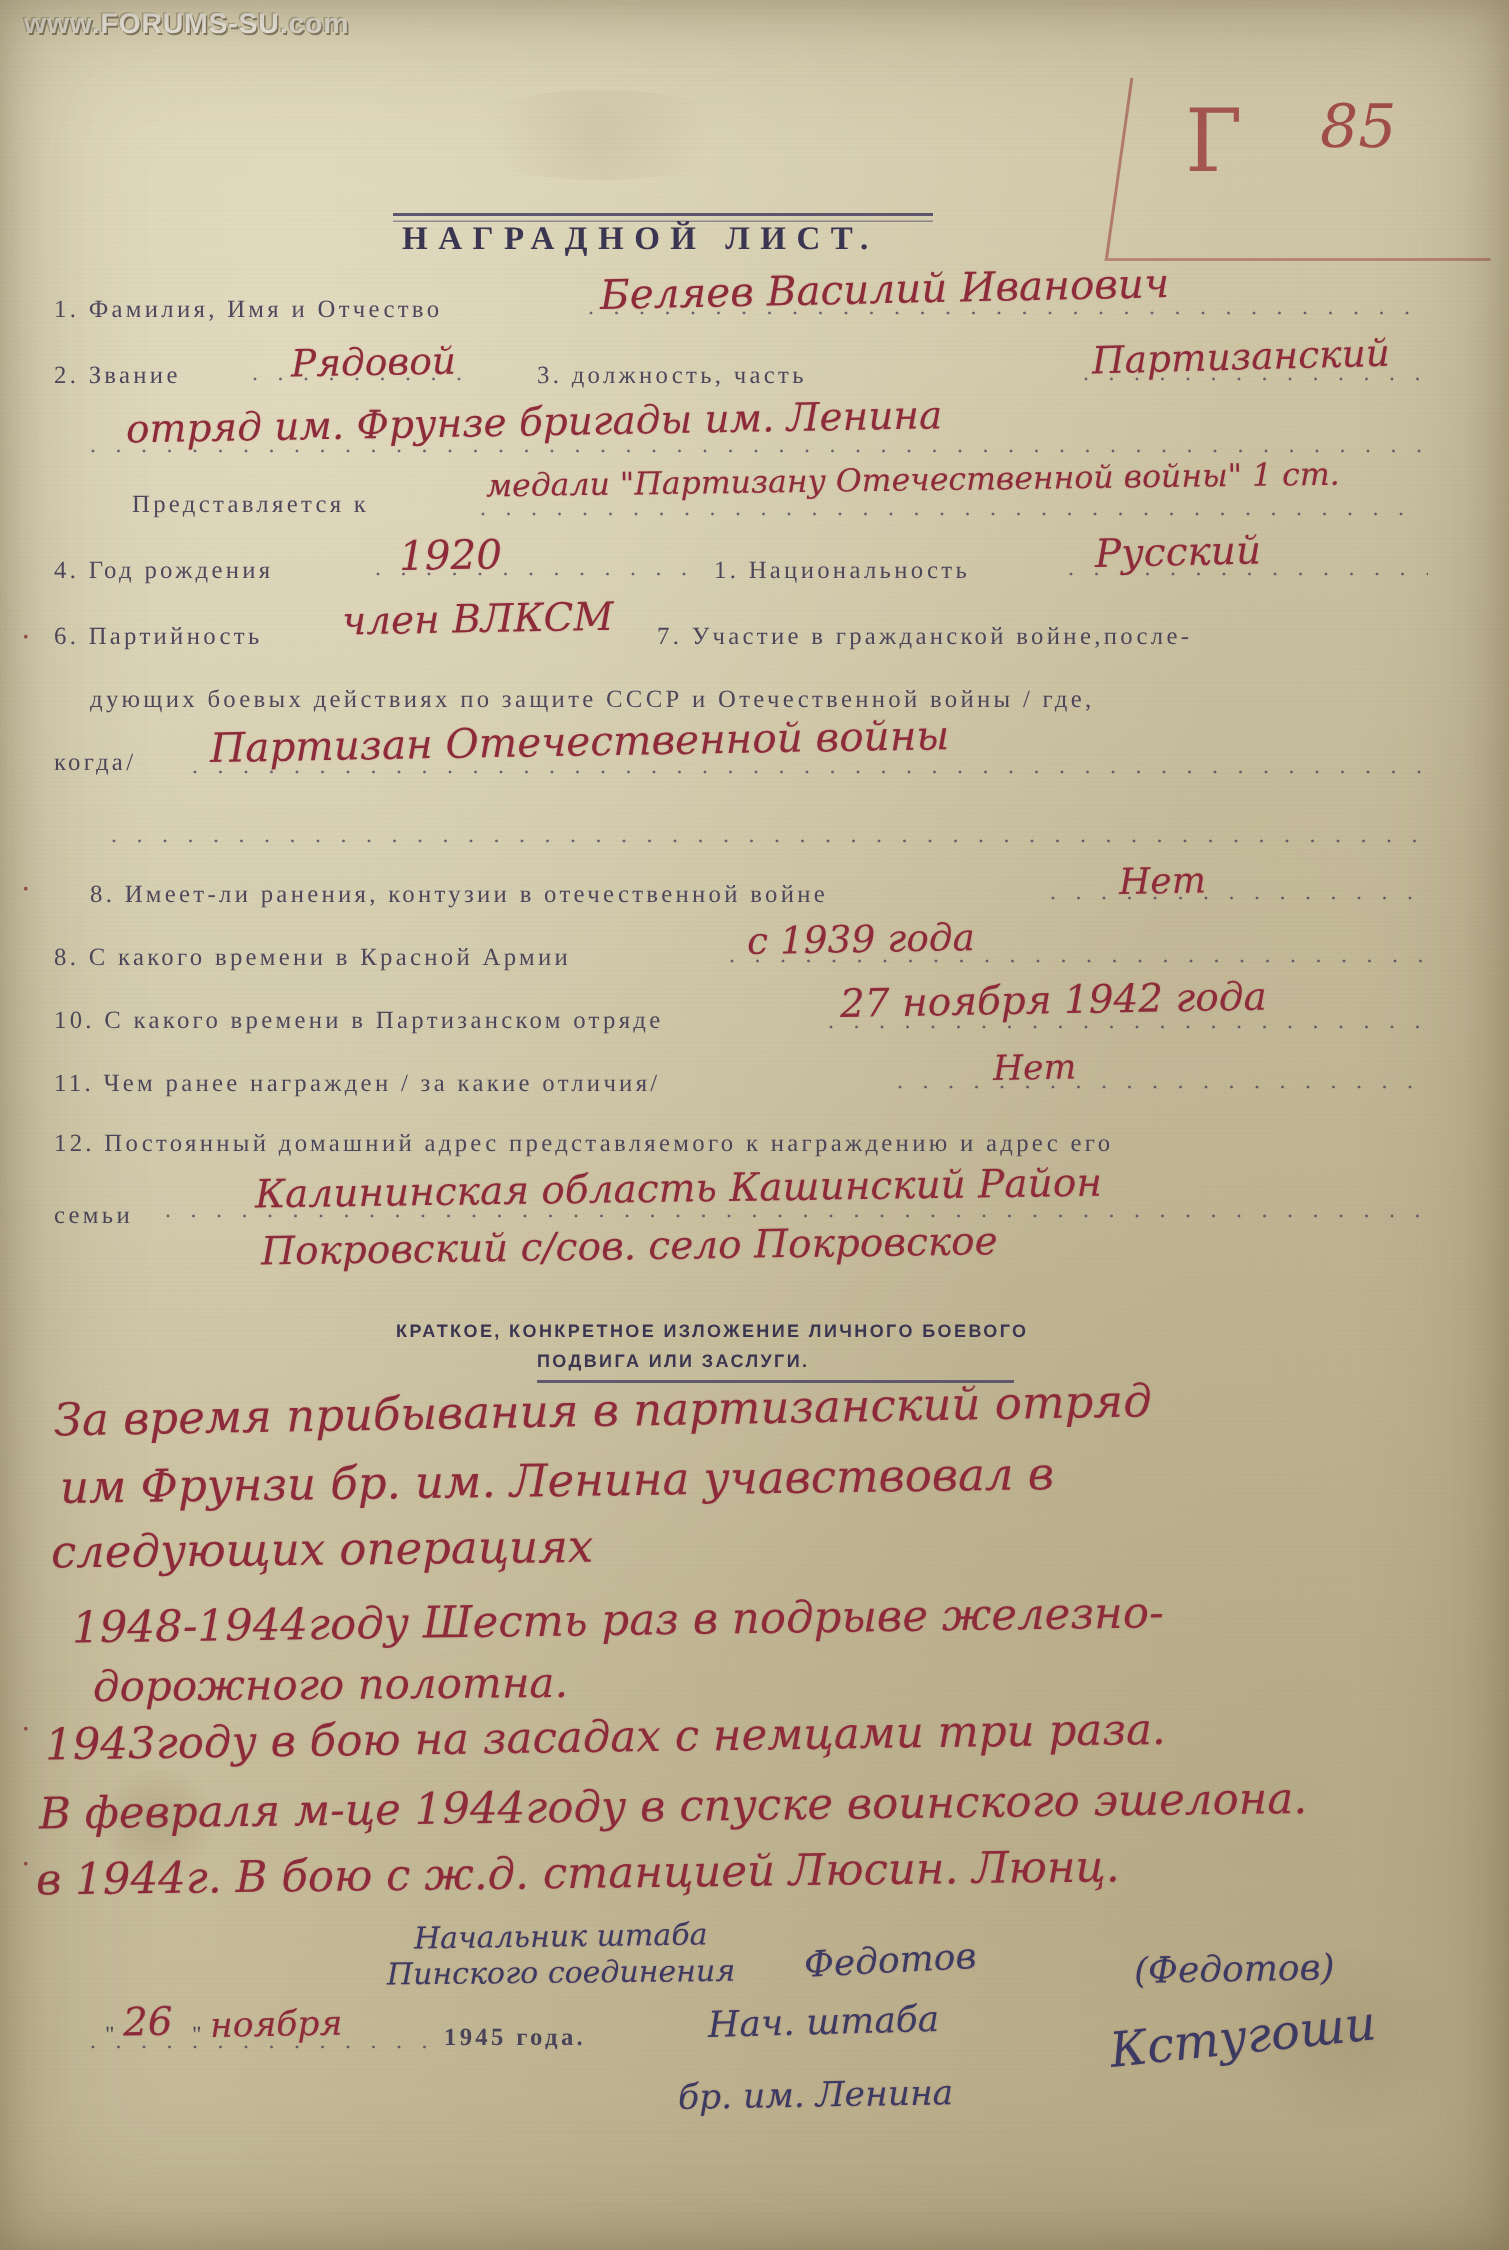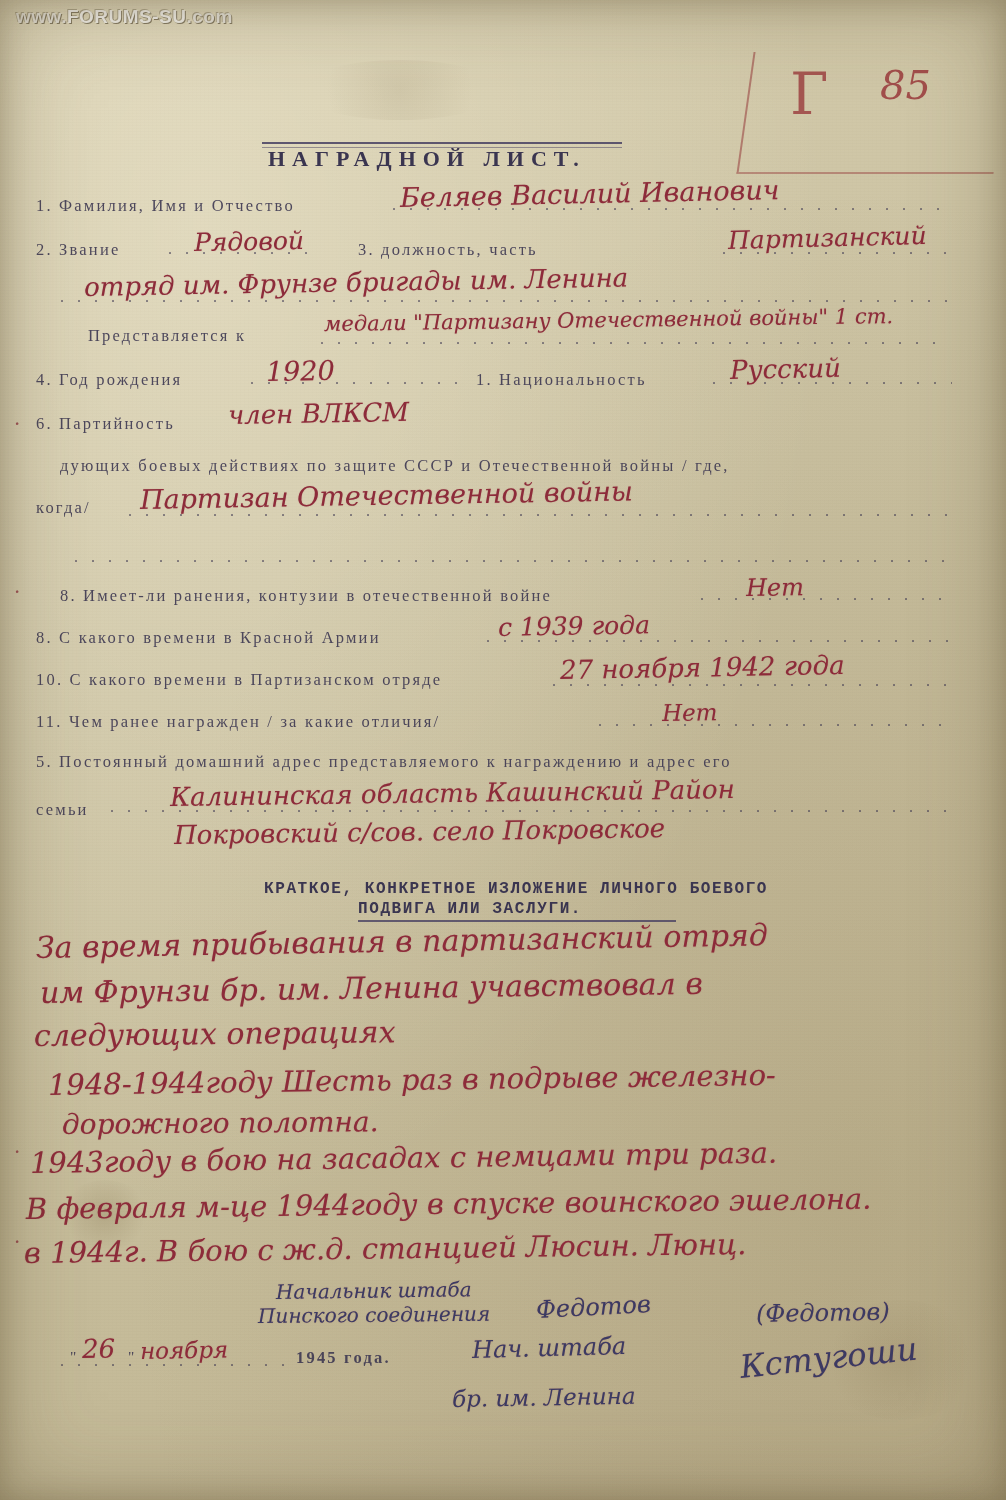--- a/index.html
+++ b/index.html
@@ -72,23 +72,23 @@
     position: absolute;
     left: 262px; top: 142px;
     width: 360px; height: 2px;
     background: #474062;
     opacity: 0.85;
   }
   .title-rule.second { top: 147px; height: 1px; opacity: 0.5; }
 
   .section-head {
     position: absolute;
-    font-family: Liberation Mono, monospace;
+    font-family: Liberation Sans, sans-serif;
     font-weight: bold;
-    font-size: 16px;
+    font-size: 12px;
     letter-spacing: 1.6px;
     color: #3a3550;
     white-space: nowrap;
   }
   .section-rule {
     position: absolute;
     height: 2px;
     background: #474062;
     opacity: 0.8;
   }
@@ -203,20 +203,21 @@
   <div class="dots" style="left:250px; top:370px; width:210px;">. . . . . . . . . . . . . . . .</div>
   <div class="hand" style="left:266px; top:356px; font-size:27px; transform: rotate(-1deg);">1920</div>
 
   <div class="typed" style="left:476px; top:370px;">1. Национальность</div>
   <div class="dots" style="left:712px; top:370px; width:240px;">. . . . . . . . . . . . . . . .</div>
   <div class="hand" style="left:730px; top:355px; font-size:26px; transform: rotate(-1.2deg);">Русский</div>
 
   <div class="left-mark" style="top:412px;">·</div>
   <div class="typed" style="left:36px; top:414px;">6. Партийность</div>
   <div class="hand" style="left:228px; top:400px; font-size:26px; transform: rotate(-1deg);">член ВЛКСМ</div>
+  <div class="typed" style="left:438px; top:414px;">7. Участие в гражданской войне,после-</div>
   <div class="typed" style="left:60px; top:456px;">дующих боевых действиях по защите СССР и Отечественной войны / где,</div>
   <div class="typed" style="left:36px; top:498px;">когда/</div>
   <div class="dots" style="left:128px; top:502px; width:824px;">. . . . . . . . . . . . . . . . . . . . . . . . . . . . . . . . . . . . . . . . . . . . . . . . . . . .</div>
   <div class="hand" style="left:140px; top:484px; font-size:27px; transform: rotate(-1deg);">Партизан Отечественной войны</div>
   <div class="dots" style="left:74px; top:548px; width:878px;">. . . . . . . . . . . . . . . . . . . . . . . . . . . . . . . . . . . . . . . . . . . . . . . . . . . . . .</div>
 
   <div class="left-mark" style="top:580px;">·</div>
   <div class="typed" style="left:60px; top:586px;text-align:center;">8. Имеет-ли ранения, контузии в отечественной войне</div>
   <div class="dots" style="left:700px; top:586px; width:252px;">. . . . . . . . . . . . . . . . .</div>
   <div class="hand" style="left:746px; top:574px; font-size:24px; transform: rotate(-1deg);">Нет</div>
@@ -226,21 +227,21 @@
   <div class="hand" style="left:498px; top:613px; font-size:25px; transform: rotate(-1deg);">с 1939 года</div>
 
   <div class="typed" style="left:36px; top:670px;">10. С какого времени в Партизанском отряде</div>
   <div class="dots" style="left:552px; top:672px; width:400px;">. . . . . . . . . . . . . . . . . . . . . . . . .</div>
   <div class="hand" style="left:560px; top:655px; font-size:26px; transform: rotate(-1deg);">27 ноября 1942 года</div>
 
   <div class="typed" style="left:36px; top:712px;">11. Чем ранее награжден / за какие отличия/</div>
   <div class="dots" style="left:598px; top:712px; width:354px;">. . . . . . . . . . . . . . . . . . . . . .</div>
   <div class="hand" style="left:662px; top:700px; font-size:23px; transform: rotate(-1deg);">Нет</div>
 
-  <div class="typed" style="left:36px; top:752px;">5. Постоянный домашний адрес представляемого к награждению и адрес его</div>
+  <div class="typed" style="left:36px; top:752px;">12. Постоянный домашний адрес представляемого к награждению и адрес его</div>
   <div class="typed" style="left:36px; top:800px;">семьи</div>
   <div class="dots" style="left:110px; top:798px; width:842px;">. . . . . . . . . . . . . . . . . . . . . . . . . . . . . . . . . . . . . . . . . . . . . . . . . . .</div>
   <div class="hand" style="left:170px; top:782px; font-size:26px; transform: rotate(-0.8deg);">Калининская область Кашинский Район</div>
   <div class="hand" style="left:174px; top:820px; font-size:26px; transform: rotate(-0.8deg);">Покровский с/сов. село Покровское</div>
 
   <div class="section-head" style="left:264px; top:880px;">КРАТКОЕ, КОНКРЕТНОЕ ИЗЛОЖЕНИЕ ЛИЧНОГО БОЕВОГО</div>
   <div class="section-head" style="left:358px; top:900px;">ПОДВИГА ИЛИ ЗАСЛУГИ.</div>
   <div class="section-rule" style="left:358px; top:920px; width:318px;"></div>
 
   <div class="hand" style="left:36px; top:930px; font-size:30px; transform: rotate(-1deg);">За время прибывания в партизанский отряд</div>

